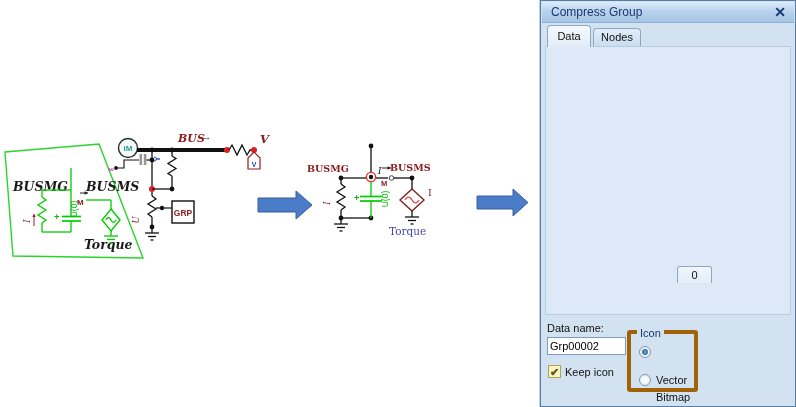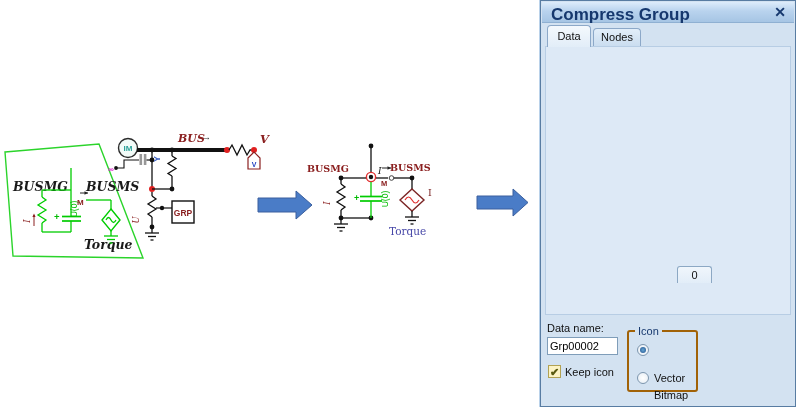--- a/index.html
+++ b/index.html
@@ -9,21 +9,21 @@
   
   #canvas { position:absolute; left:0; top:0; width:540px; height:407px; }
 
   
   .dialog { position:absolute; left:540px; top:0; width:256px; height:407px;
             background:#d3e2f1; border:1px solid #587ca2;
             box-shadow:-1px 0 0 #bad2ea, 1px 0 0 #bad2ea; font-size:11px; color:#101010; }
   .titlebar { position:absolute; left:1px; top:1px; right:1px; height:21px;
               background:linear-gradient(#ddecfb,#b9d3ee 45%,#a6c5e4);
               border-bottom:1px solid #8fb0d2; }
-  .title { position:absolute; left:9px; top:3px; font-size:17px; font-weight:bold; color:#16386e; }
+  .title { position:absolute; left:9px; top:3px; font-size:12px; font-weight:normal; color:#16386e; }
   .close-x { position:absolute; right:8px; top:2px; font-size:14px; font-weight:bold;
              color:#16386e; cursor:default; line-height:17px; }
   .tab { position:absolute; text-align:center; border:1px solid #8ca8c8;
          border-bottom:none; border-radius:4px 4px 0 0; }
   .tab.active { left:6px; top:24px; width:44px; height:22px; line-height:21px;
                 background:linear-gradient(#f4f9fd,#e2edf8); z-index:3; }
   .tab.inactive { left:52px; top:27px; width:48px; height:19px; line-height:17px;
                   background:linear-gradient(#e2eef9,#c9dcef); }
   .tabpage { position:absolute; left:4px; top:45px; width:246px; height:269px;
              background:#dde9f6; border:1px solid #b7cde4; z-index:1; }
@@ -41,21 +41,21 @@
   .spinbtn { width:15px; height:10px; border:1px solid #8ca8c4; background:linear-gradient(#f2f7fc,#d8e6f2);
              color:#2f66a8; font-size:7px; line-height:8px; text-align:center; }
   .subtab { position:absolute; text-align:center; border:1px solid #8ca8c4; border-bottom:none;
             border-radius:3px 3px 0 0; font-size:11px; }
   .subtab.active { background:linear-gradient(#f0f6fc,#e2edf8); z-index:2; }
   .subtab.inactive { background:linear-gradient(#dfeaf5,#cbdded); }
   .subtab-line { position:absolute; background:#8ca8c4; }
   .checkbox { position:absolute; width:13px; height:13px; background:#fff; border:1px solid #8ca8c4;
               font-size:11px; line-height:12px; text-align:center; }
   .checkbox.gold { background:#fcf3c4; border-color:#b2a253; color:#5a5a10; font-weight:bold; }
-  .groupbox { position:absolute; border:2px solid #a16207; border-radius:3px; }
+  .groupbox { position:absolute; border:4px solid #a16207; border-radius:3px; }
   .groupbox .legend { position:absolute; left:6px; top:-7px; background:#d3e2f1; padding:0 3px;
                       color:#16386e; }
   .radio { position:absolute; width:12px; height:12px; border-radius:50%;
            border:1px solid #7d96ae; background:radial-gradient(#ffffff,#e4ecf4); }
   .radio.on::after { content:""; position:absolute; left:2px; top:2px; width:6px; height:6px;
                      border-radius:50%; background:radial-gradient(#67a6d4,#1f4f8b); }
   .pushbtn { position:absolute; width:77px; height:25px; border:1px solid #8ca8c4; border-radius:3px;
              background:linear-gradient(#fdfdfe,#eaf0f7 45%,#dde7f2); text-align:center;
              line-height:23px; font-size:11px; color:#111; }
   .pushbtn.default { background:linear-gradient(#e4f2fd,#c2def7); border-color:#4d90cf;
@@ -290,21 +290,21 @@
 
     <div class="subtab active" style="left:136px; top:265px; width:35px; height:17px; line-height:16px;">0</div>
     <div class="subtab inactive" style="left:172px; top:267px; width:34px; height:15px; line-height:14px;">1</div>
     <div class="subtab inactive" style="left:207px; top:267px; width:34px; height:15px; line-height:14px;">2</div>
     <div class="subtab-line" style="left:132px; top:281.5px; width:114px; height:1px;"></div>
 
     <div class="checkbox" style="left:136px; top:294px;"></div>
     <div class="lbl" style="left:154px; top:295px;">Enable nonlinear</div>
 
     <div class="lbl" style="left:6px; top:321px;">Data name:</div>
-    <input class="txtinput" style="left: 6px; top: 336px; width: 71px; height: 18px;" value="Grp00002">
+    <input class="txtinput" style="left: 6px; top: 336px; width: 79px; height: 18px;" value="Grp00002">
 
     <div class="checkbox gold" style="left:7px; top:364px;">
       <span>✔</span>
     </div>
     <div class="lbl" style="left:24px; top:365px;">Keep icon</div>
 
     <div class="groupbox" style="left:86px; top:329px; width:71px; height:62px;">
       <span class="legend">Icon</span>
       <div class="radio on" style="left:8px; top:12px;"></div>
       <div class="lbl" style="left:25px; top:12px;margin-top:45px;">Bitmap</div>

